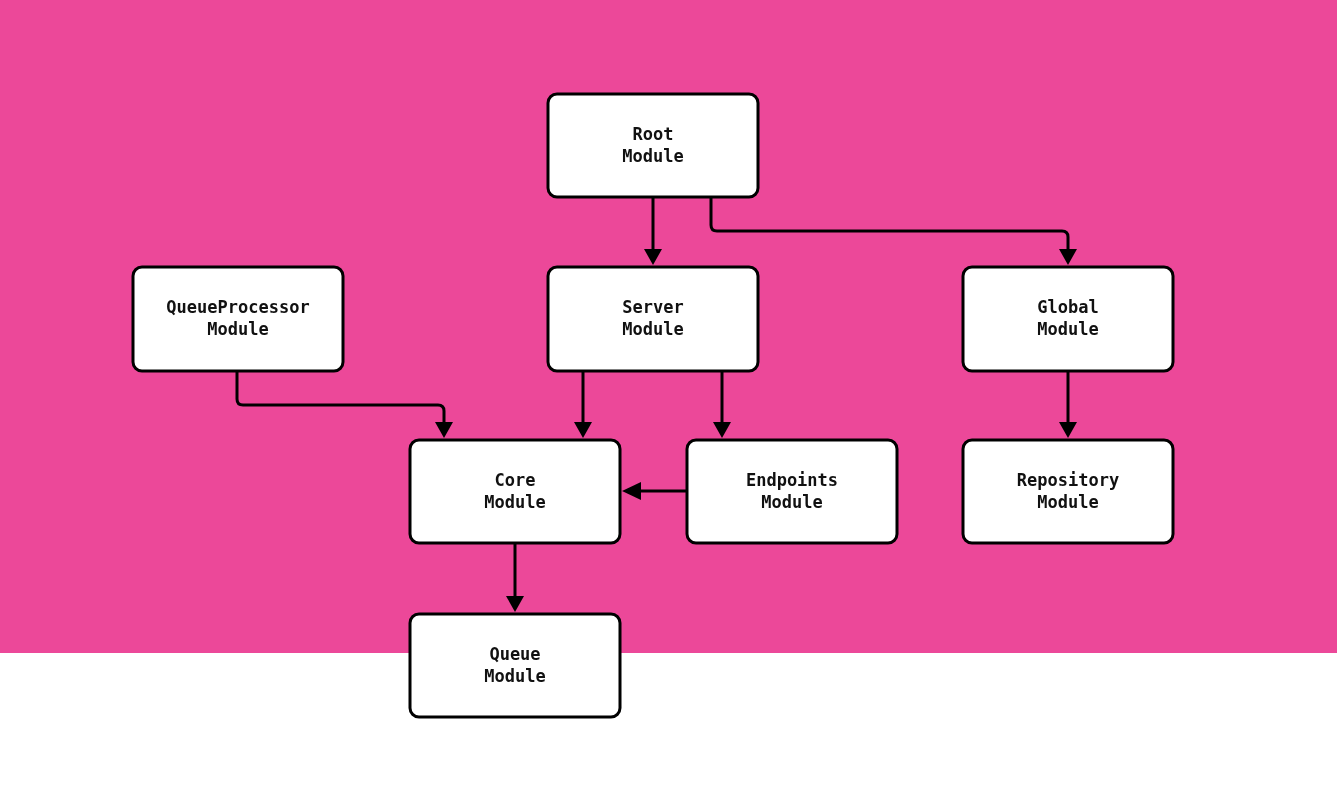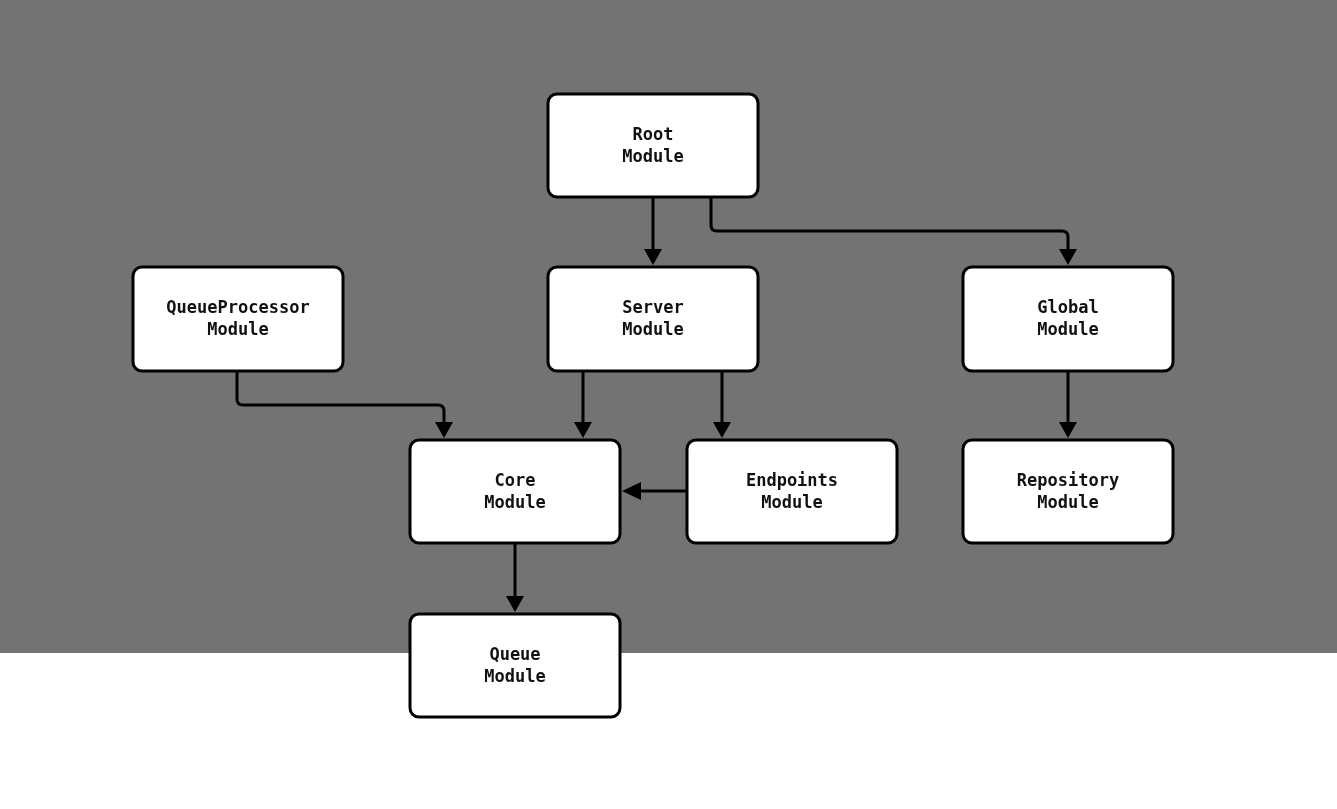--- a/index.html
+++ b/index.html
@@ -10,21 +10,21 @@
   body {
     width: 1337px;
     height: 809px;
     overflow: hidden;
     font-family: "DejaVu Sans Mono", "Liberation Mono", monospace;
   }
   #diagram-root {
     position: relative;
     width: 1337px;
     height: 653px;
-    background: #737373;
+    background: #ec4899;
   }
   #diagram-svg {
     display: block;
     width: 1337px;
     height: 809px;
   }
   .node-box {
     fill: #ffffff;
     stroke: #000000;
     stroke-width: 3;

